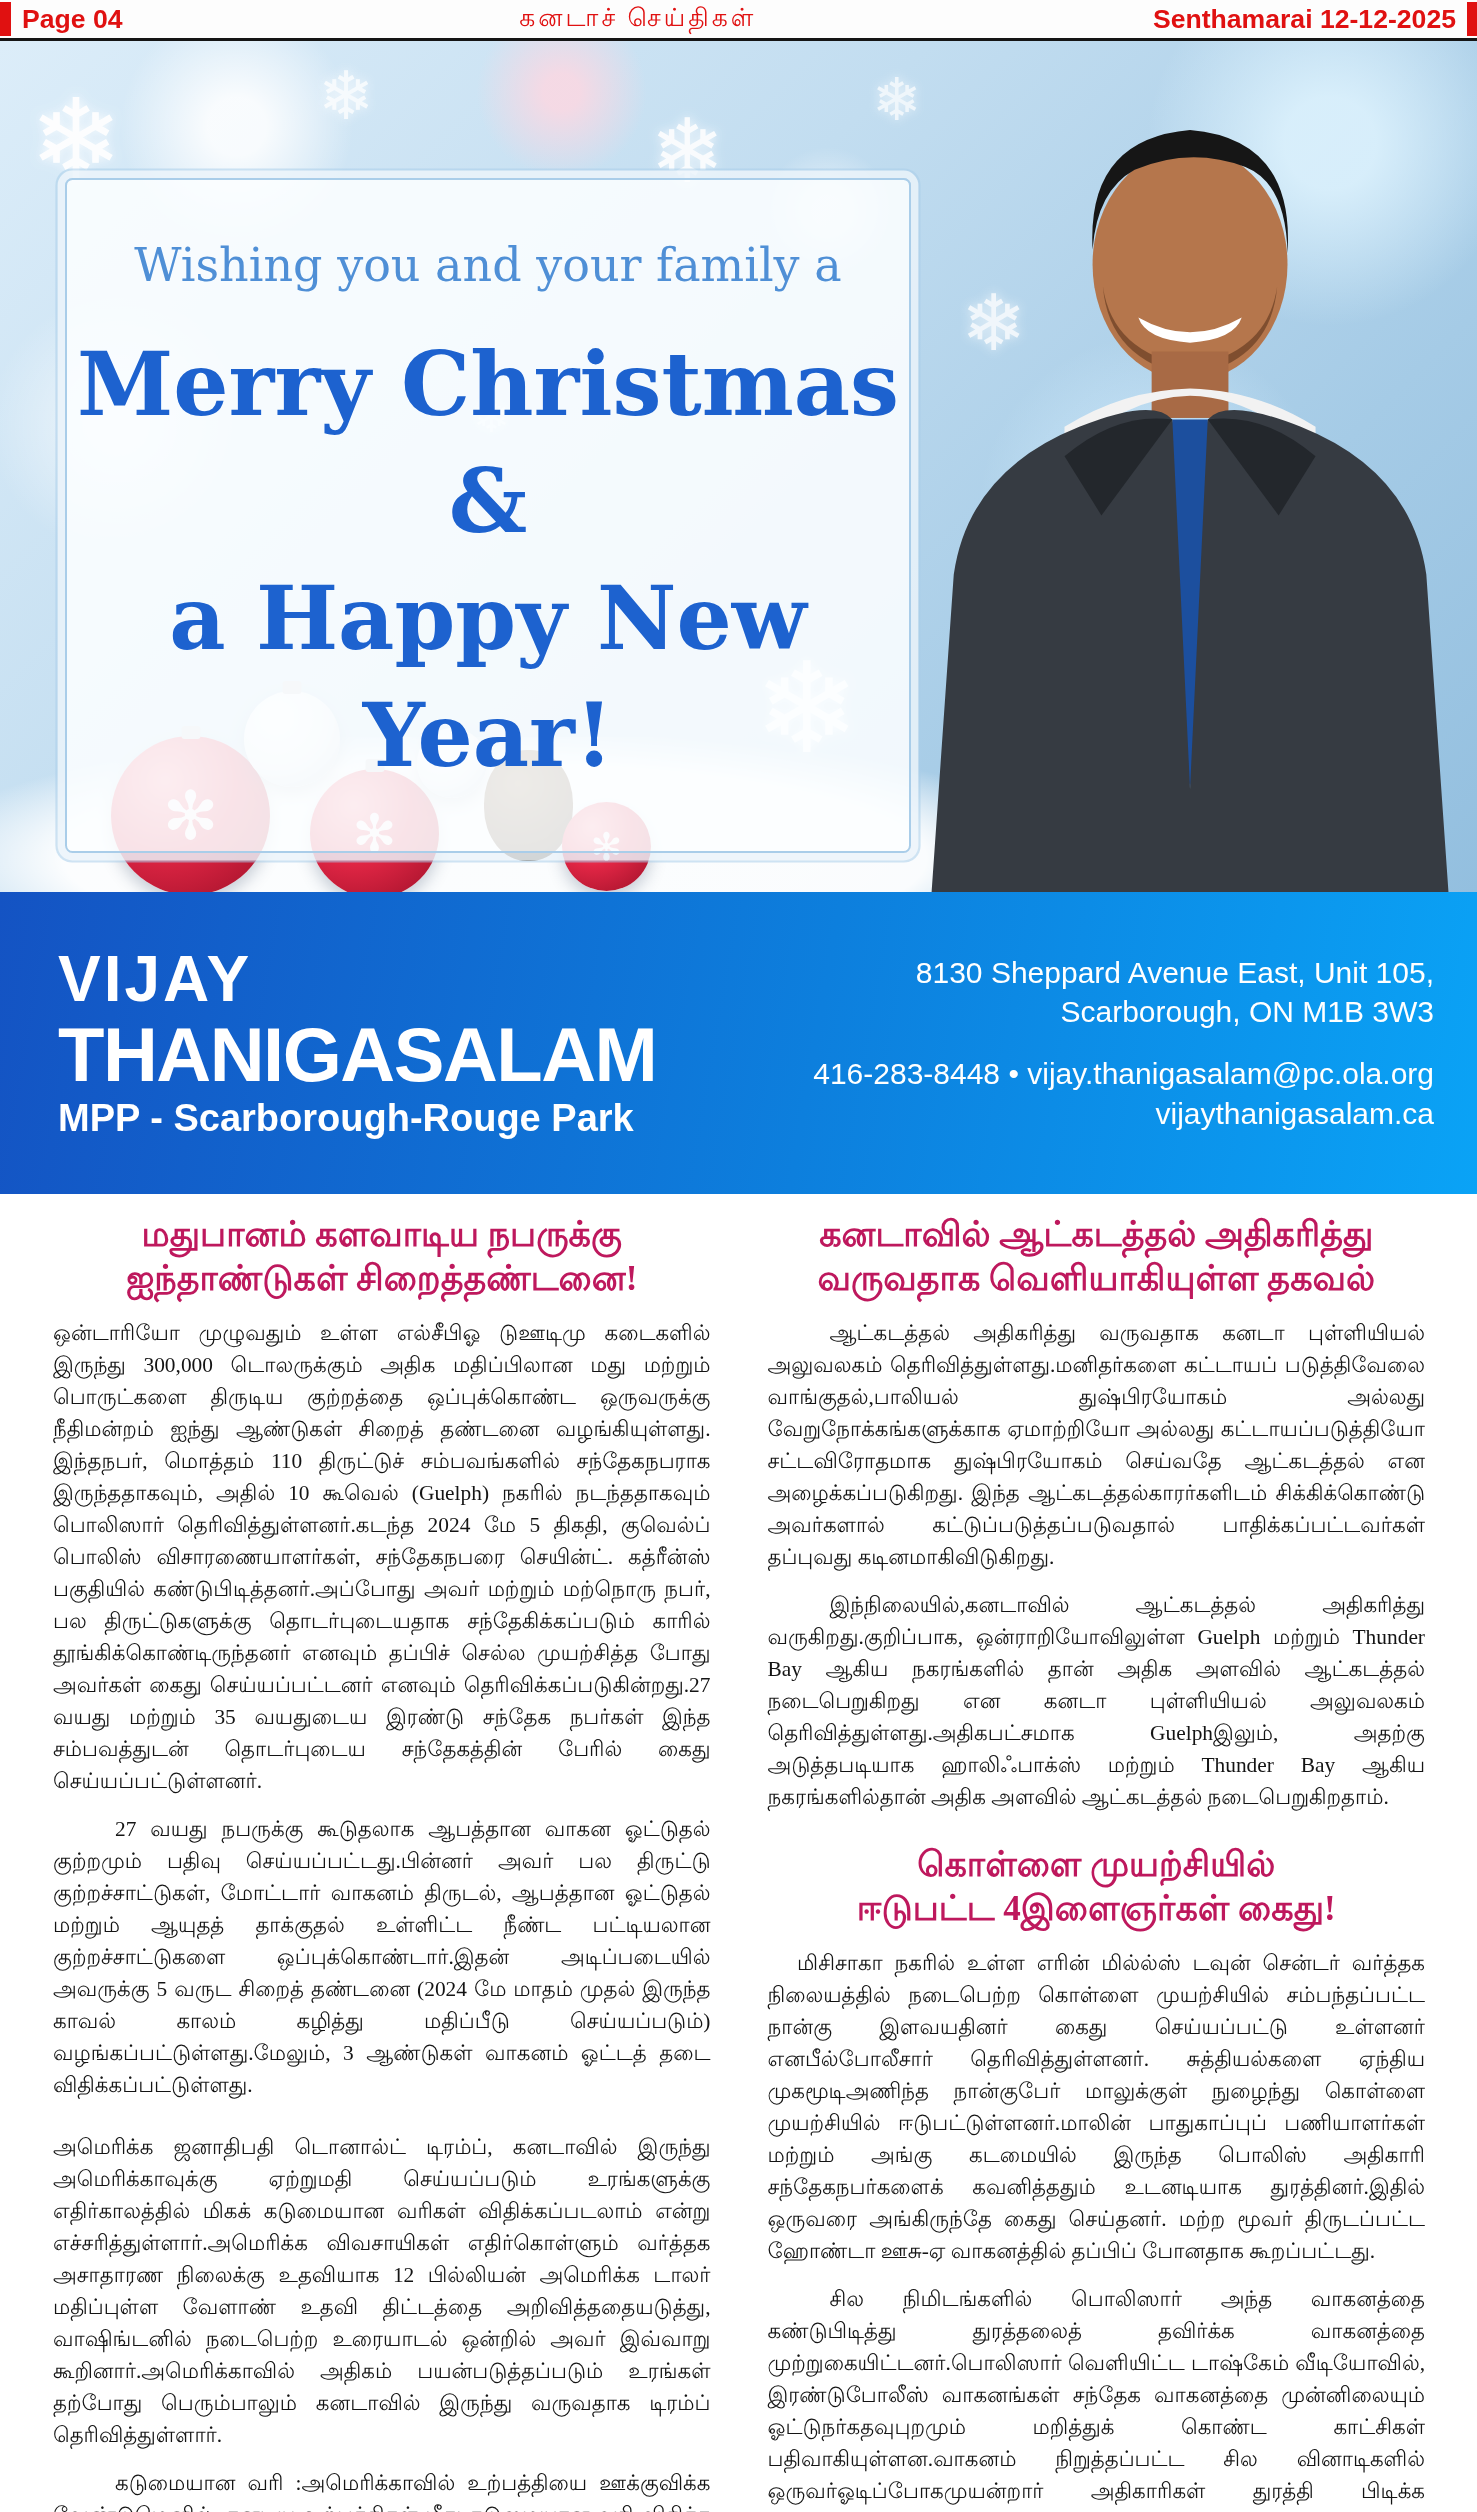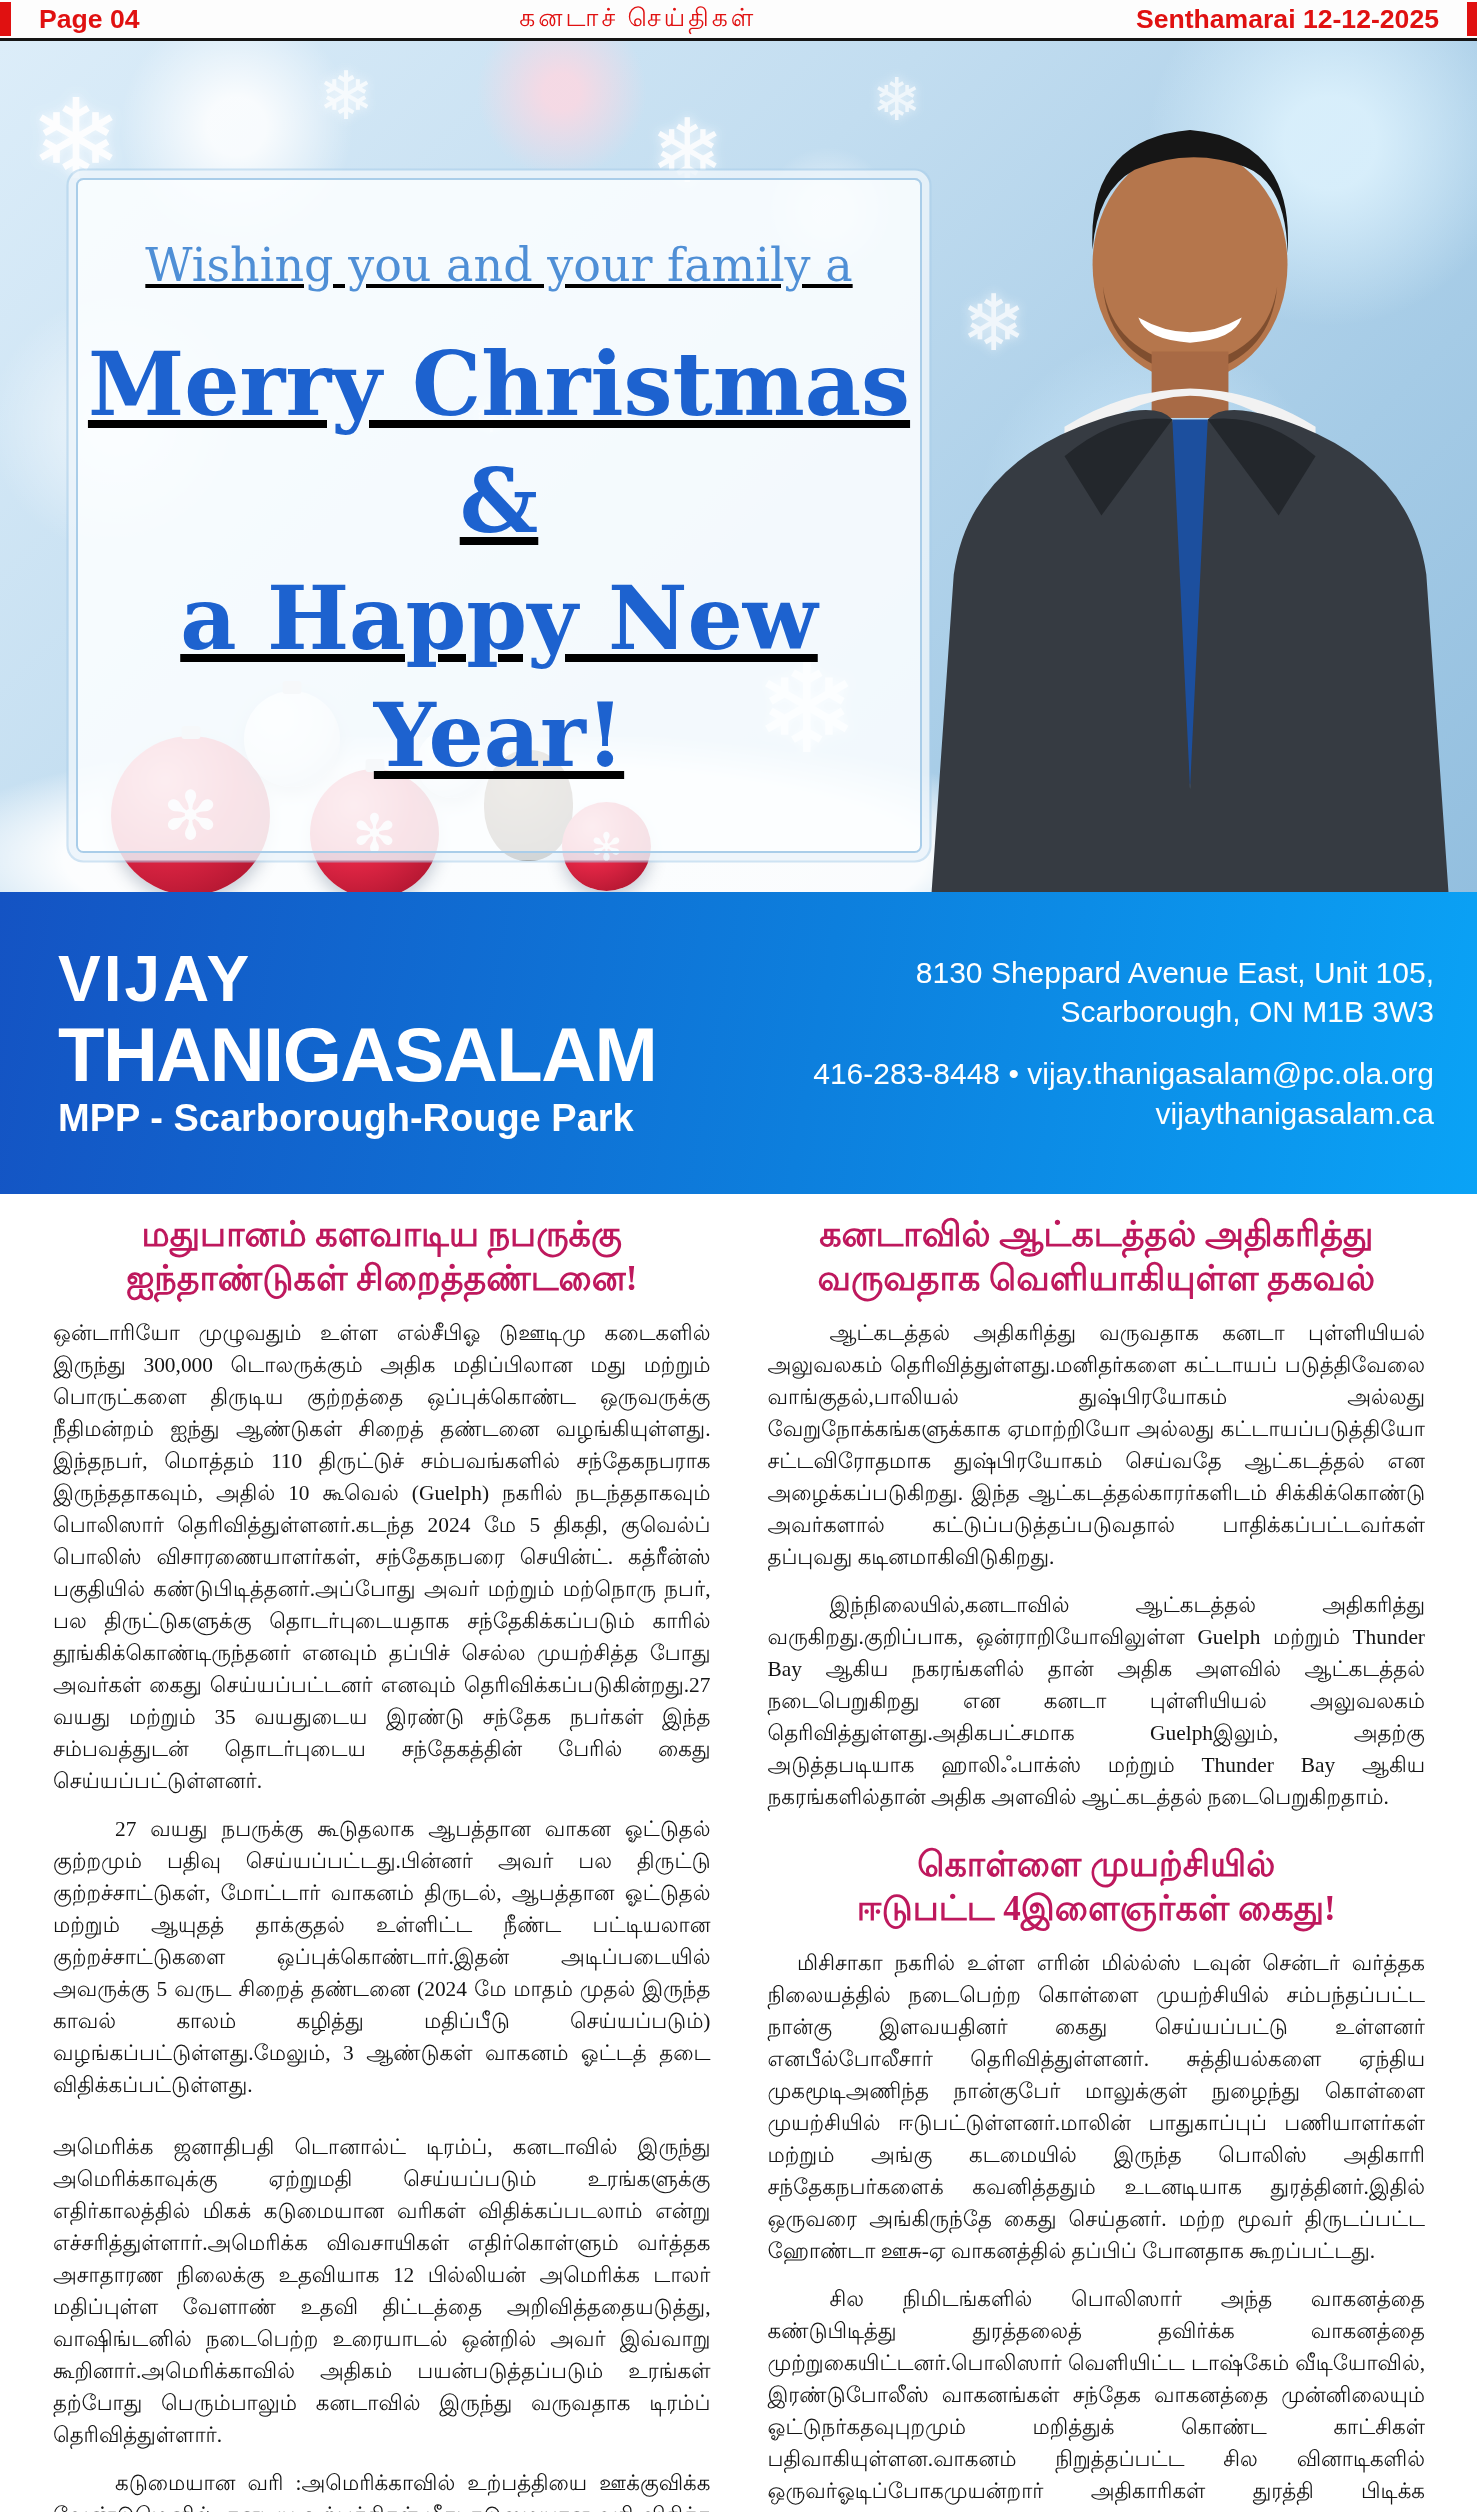--- a/index.html
+++ b/index.html
@@ -1,21 +1,21 @@
 <!DOCTYPE html>
 <html style="font-size:11.8px"><head>
 <meta charset="utf-8">
 <style>
   html,body{margin:0;padding:0;background:#ffffff;}
   .page{position:relative;width:1478px;height:2512px;overflow:hidden;background:#ffffff;
         font-family:"Liberation Serif",serif;}
 
   
   .topbar{position:relative;height:41px;display:flex;align-items:center;justify-content:space-between;
-          background:#fdfdfd;border-bottom:3px solid #151515;padding:0 39px;box-sizing:border-box;}
+          background:#fdfdfd;border-bottom:3px solid #151515;padding:0 22px;box-sizing:border-box;}
   .topbar .red-edge{position:absolute;top:2.2px;width:11px;height:34px;background:#e01111;}
   .topbar .red-edge.left{left:0;}
   .topbar .red-edge.right{right:0;}
   .page-num,.masthead{font-family:"Liberation Sans",sans-serif;font-weight:bold;font-size:26.6px;color:#e01111;}
   .section-title{font-size:25px;color:#e01111;letter-spacing:3px;}
 
   
   .xmas-banner{position:relative;height:851px;overflow:hidden;
     background-image:
       radial-gradient(circle at 16% 10%, rgba(255,255,255,.85) 0 2%, transparent 8%),
@@ -31,24 +31,24 @@
   .bauble{position:absolute;border-radius:50%;
       background:radial-gradient(circle at 34% 28%, #ff7587 0%, #e22645 45%, #9c1028 100%);
       box-shadow:0 7.4px 16.3px rgba(40,60,90,.25);display:flex;align-items:center;justify-content:center;}
   .bauble.white{background:radial-gradient(circle at 34% 28%, #ffffff 0%, #e9eef4 55%, #b9c6d4 100%);}
   .bauble .pattern{color:rgba(255,255,255,.9);}
   .bauble .cap{position:absolute;top:-10.3px;left:50%;transform:translateX(-50%);width:19px;height:13.3px;
       background:#c9ced6;border-radius:3px;}
   .pinecone{position:absolute;border-radius:48%;
       background:radial-gradient(circle at 38% 30%, #8a6a45 0%, #5f452b 55%, #3c2a18 100%);}
 
-  .greeting-card{position:absolute;left:76px;top:137px;width:842px;height:671px;
+  .greeting-card{position:absolute;left:65px;top:137px;width:842px;height:671px;
       background:rgba(252,254,255,.88);border:2.2px solid #a9cde9;border-radius:7.4px;
       box-shadow:0 0 0 7.4px rgba(255,255,255,.65), 0 0 0 9.6px rgba(169,205,233,.55);
-      display:flex;flex-direction:column;align-items:center;justify-content:center;text-align:center;text-decoration:underline;}
+      display:flex;flex-direction:column;align-items:center;justify-content:center;text-align:center;}
   .greet-sub{font-family:"DejaVu Serif",serif;font-size:46px;color:#4f8fd6;margin-bottom:34px;}
   .greet-main{font-family:"DejaVu Serif",serif;font-weight:bold;font-size:87px;line-height:117px;color:#1d62cf;}
 
   .portrait{position:absolute;right:0;bottom:0;width:635px;height:850px;}
 
   
   .mpp-bar{height:302px;display:flex;align-items:center;justify-content:space-between;
       padding:0 44px 0 58px;box-sizing:border-box;color:#ffffff;
       background:linear-gradient(100deg,#1453c3 0%,#0d7fdd 55%,#0aa3f6 100%);
       font-family:"Liberation Sans",sans-serif;}

